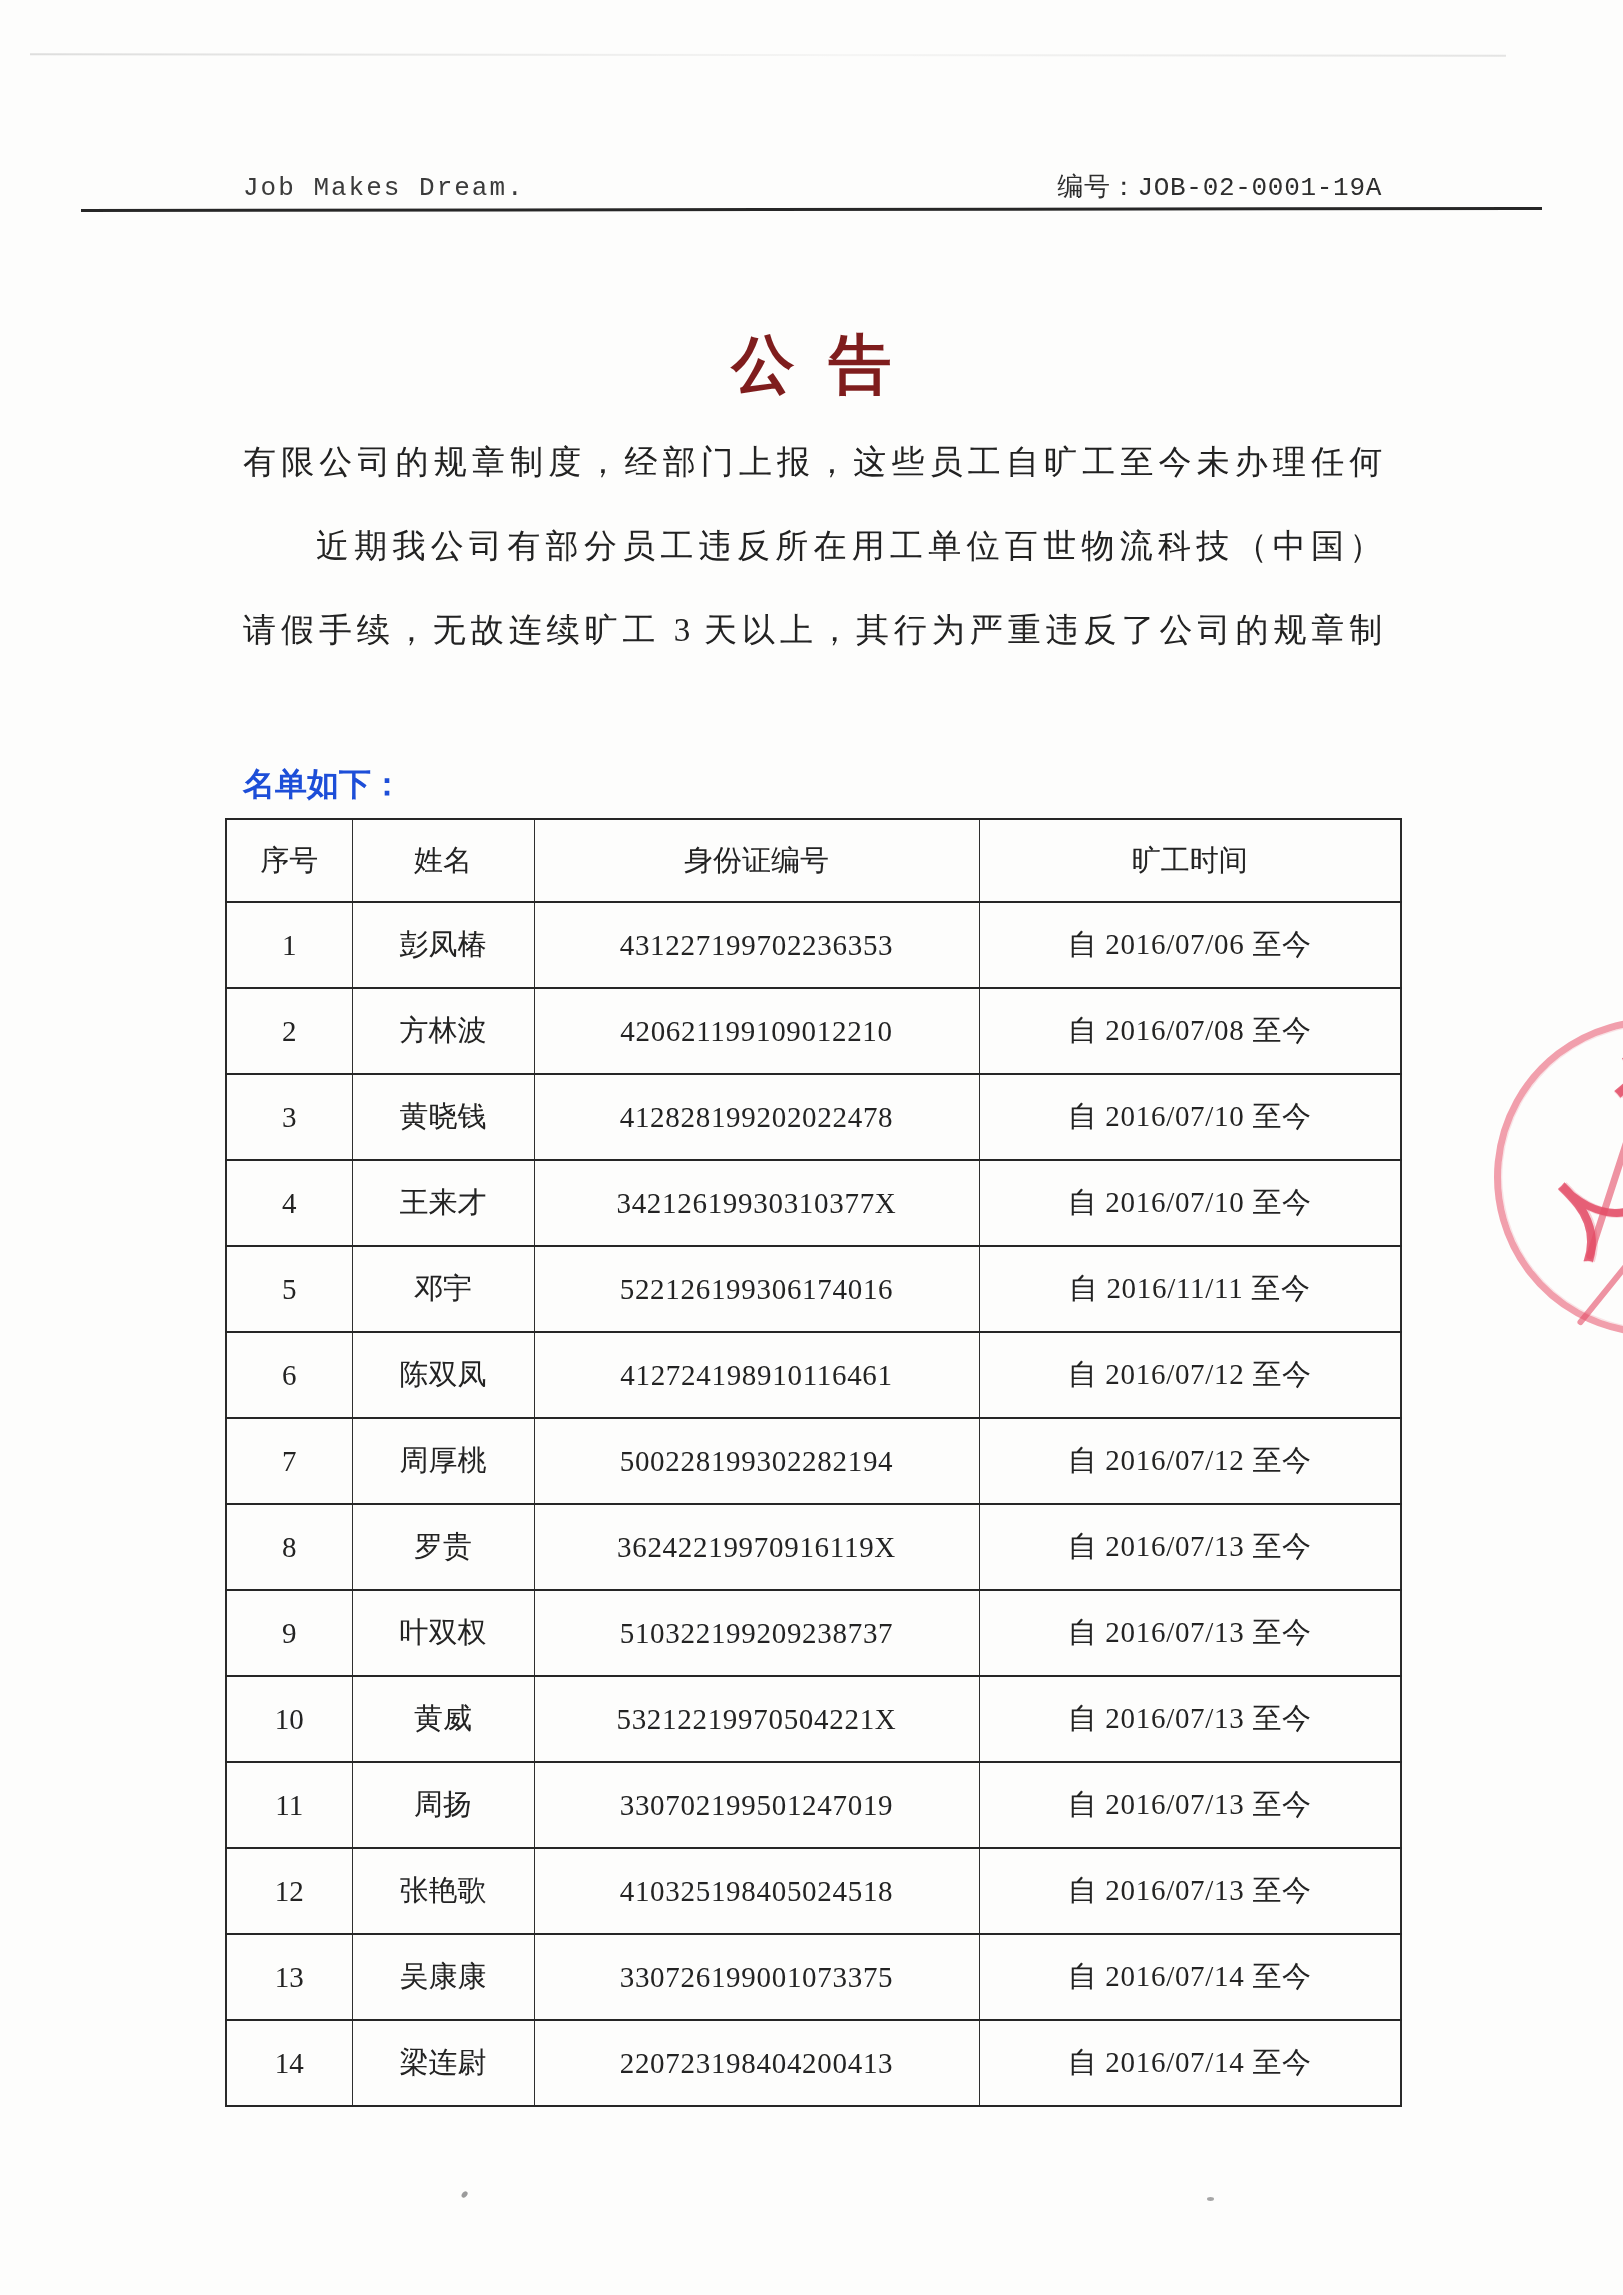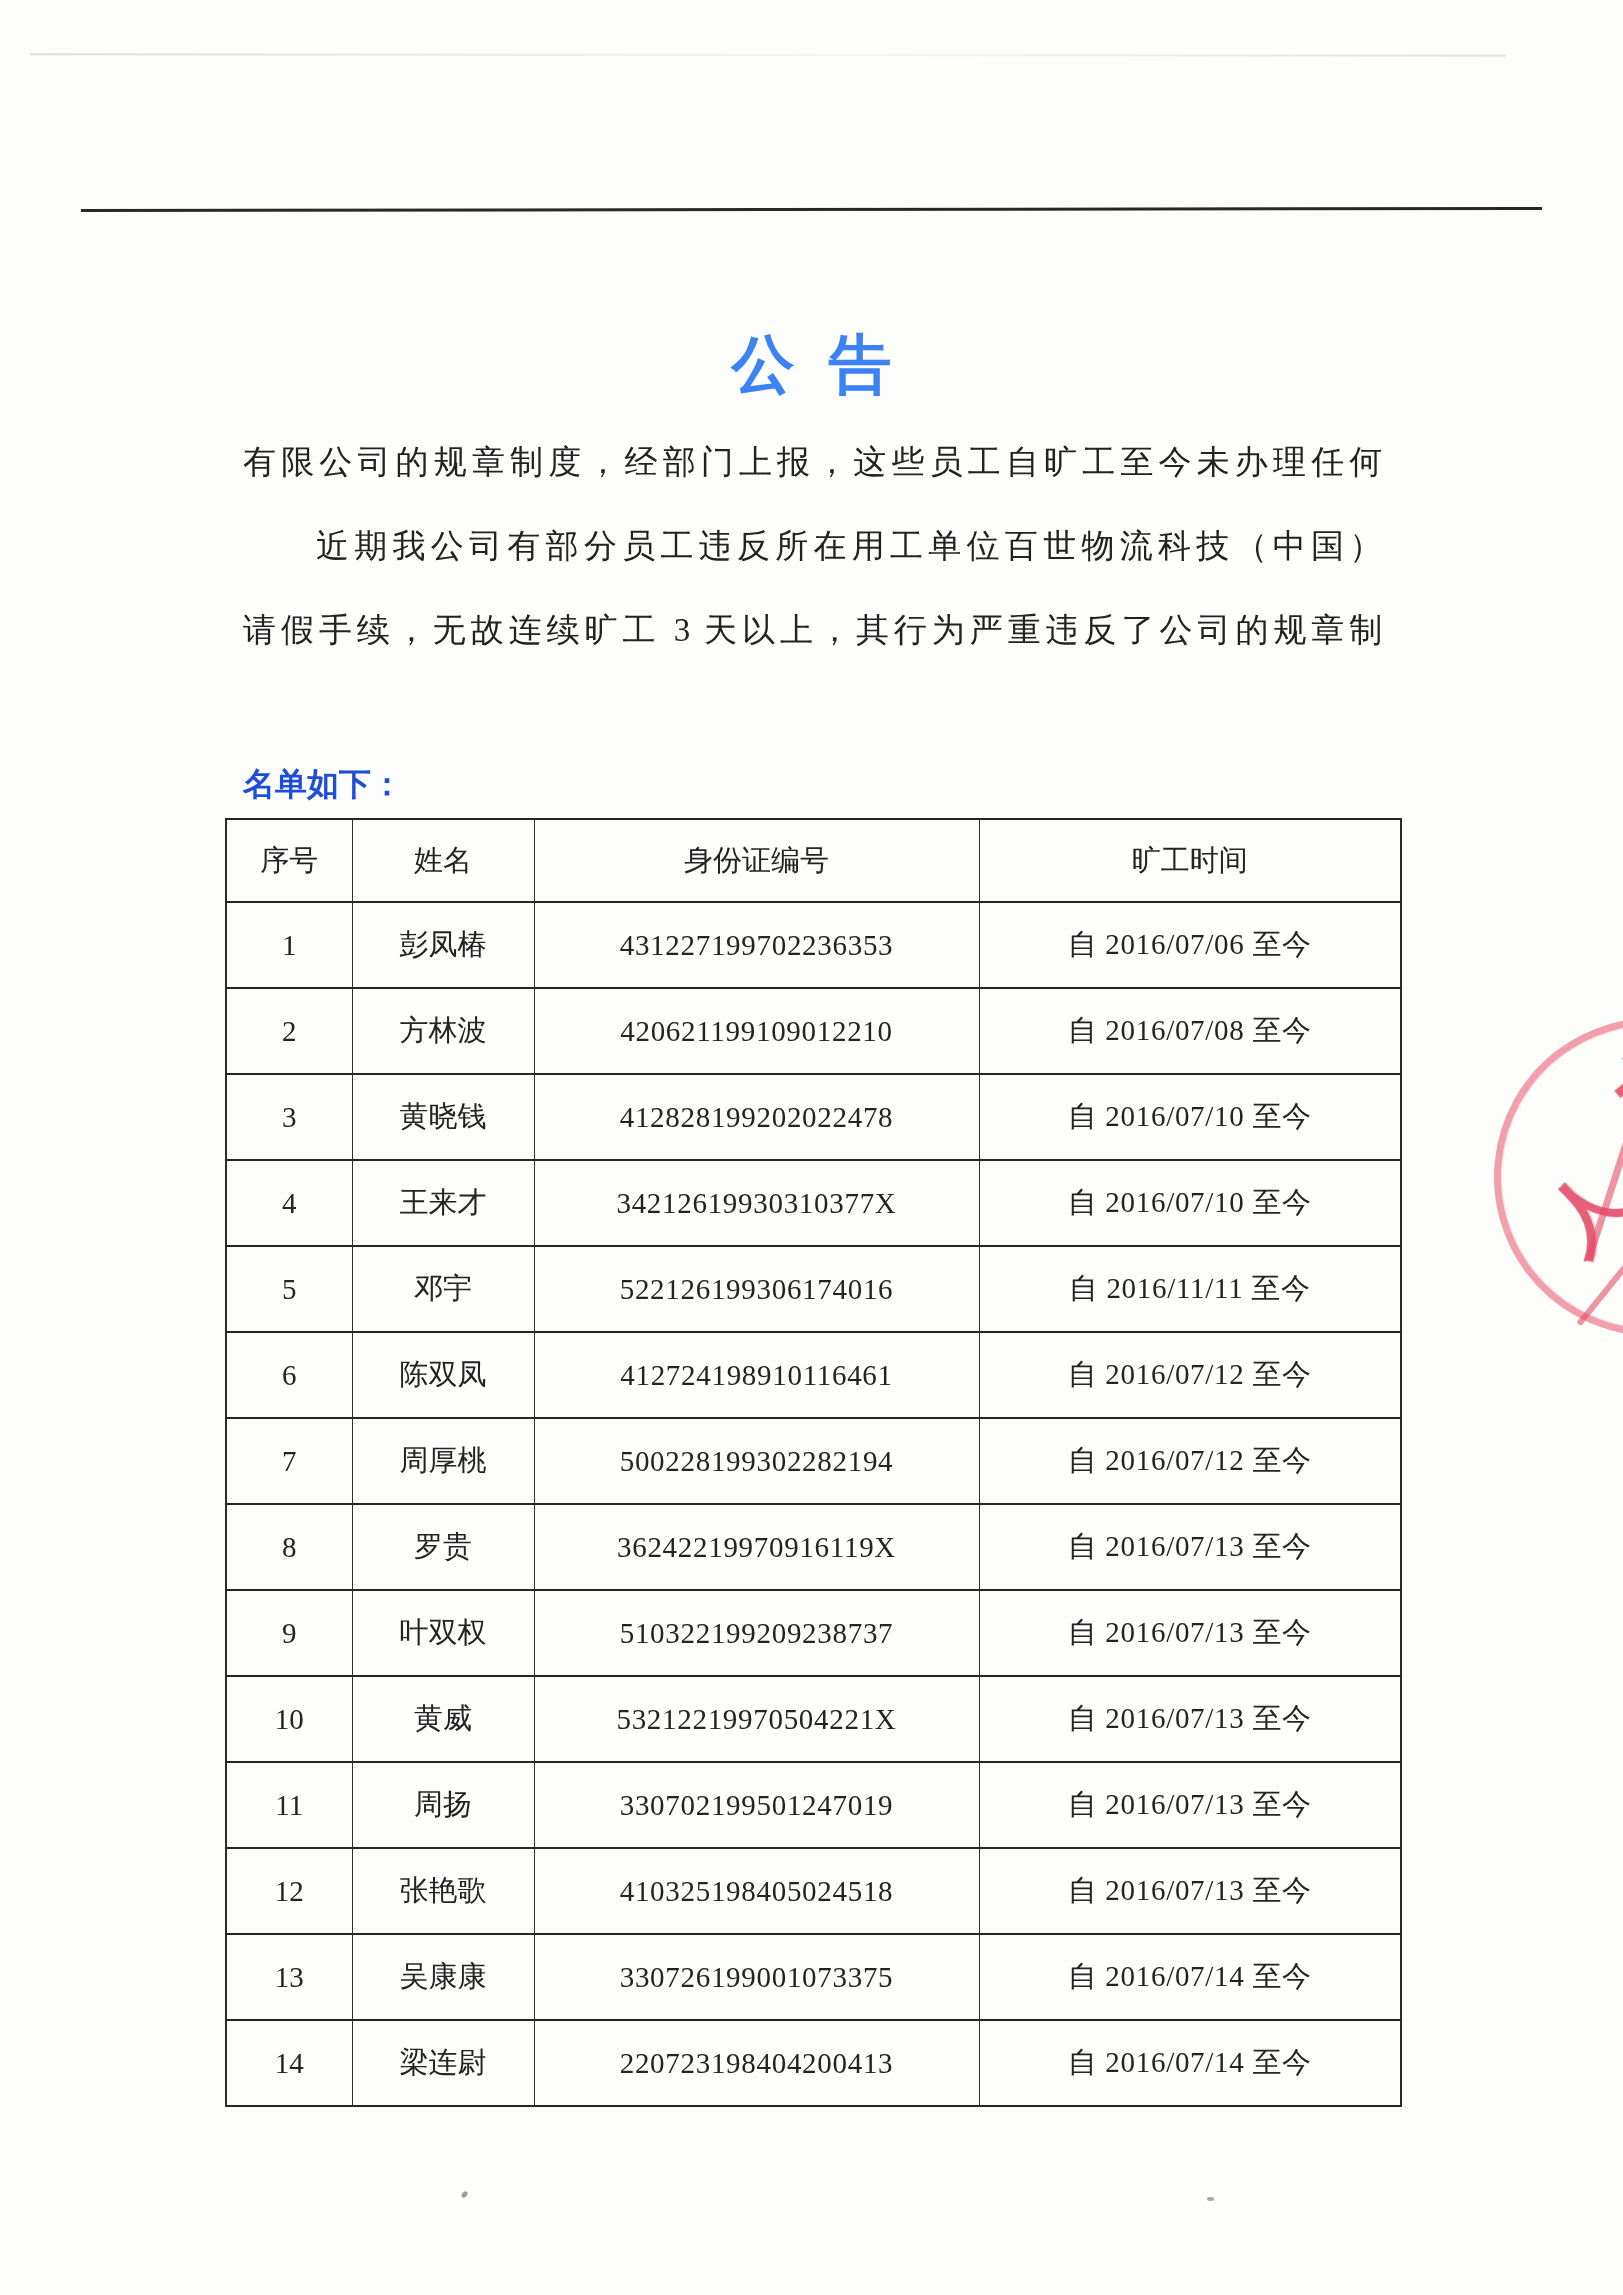--- a/index.html
+++ b/index.html
@@ -29,21 +29,21 @@
   }
   .docno{font-size:26px;color:#2e2e2e;letter-spacing:0.7px;}
   .docno .code{font-family:"Liberation Mono", monospace;letter-spacing:0.7px;}
   .rule{
     position:absolute;top:208px;left:81px;width:1461px;height:3.3px;
     background:#272727;transform:rotate(-.08deg);
   }
   .title{
     position:absolute;top:322px;left:0;width:1623px;
     text-align:center;font-size:63px;font-weight:700;
-    letter-spacing:9.2px;text-indent:9.2px;color:#3b82f6;
+    letter-spacing:9.2px;text-indent:9.2px;color:#7f1d1d;
   }
   .body-text{
     position:absolute;top:420px;left:243px;width:1140px;
     font-size:33px;line-height:84px;letter-spacing:0.7px;color:#222;
   }
   .body-line{text-align:justify;text-align-last:justify;}
   .body-line.first{text-indent:73px;}
   .body-line.last{text-align-last:left;}
   .list-intro{
     position:absolute;top:763px;left:243px;
@@ -89,20 +89,24 @@
   .speck.one{left:462px;top:2191px;width:5.2px;height:7.2px;transform:rotate(40deg);}
   .speck.two{left:1207px;top:2197px;width:7.2px;height:3.9px;background:#a6a6a6;}
 </style>
 </head>
 <body>
 
 <div class="page">
 
   <div class="scan-top"></div>
 
+  <div class="hdr">
+    <span class="slogan">Job Makes Dream.</span>
+    <span class="docno"><span>编号：</span><span class="code">JOB-02-0001-19A</span></span>
+  </div>
 
   <div class="rule"></div>
 
   <div class="title">公 告</div>
 
   <div class="body-text">
     <div class="body-line">有限公司的规章制度，经部门上报，这些员工自旷工至今未办理任何</div>
     <div class="body-line first">近期我公司有部分员工违反所在用工单位百世物流科技（中国）</div>
     <div class="body-line">请假手续，无故连续旷工 3 天以上，其行为严重违反了公司的规章制</div>
   </div>

